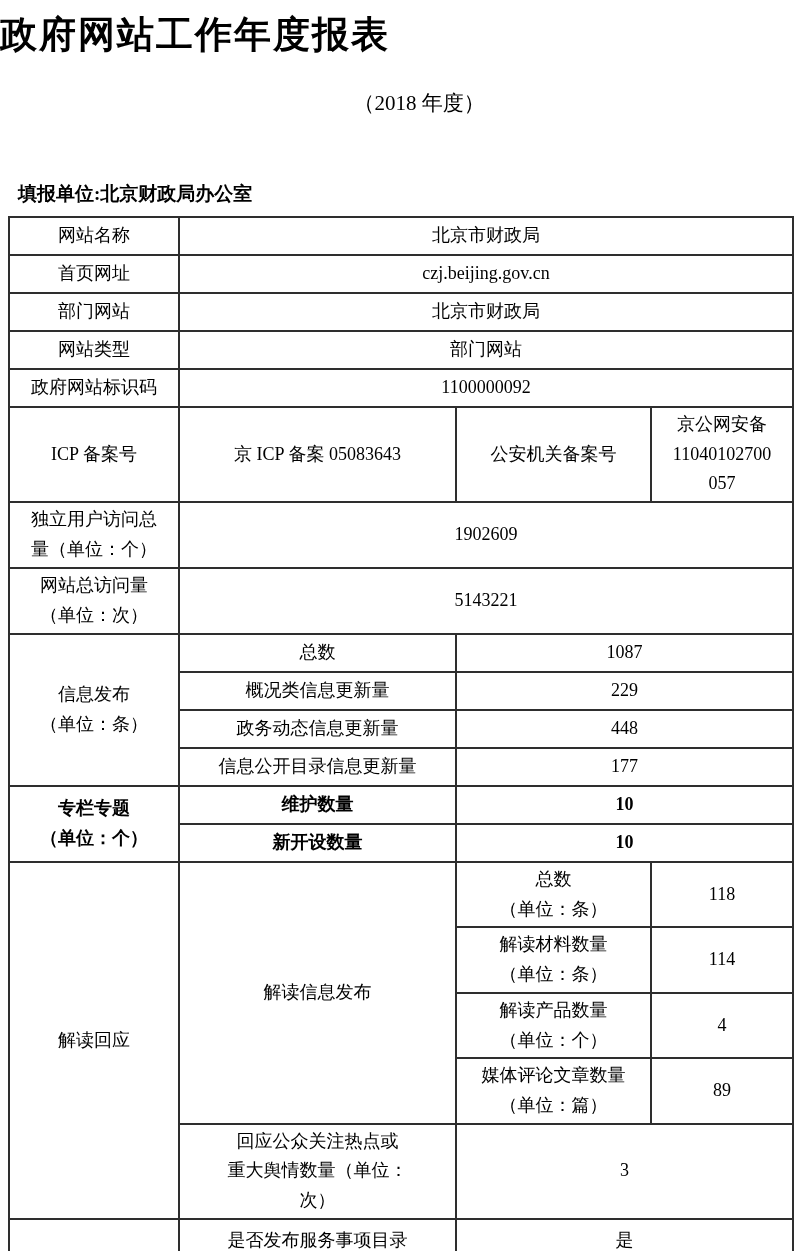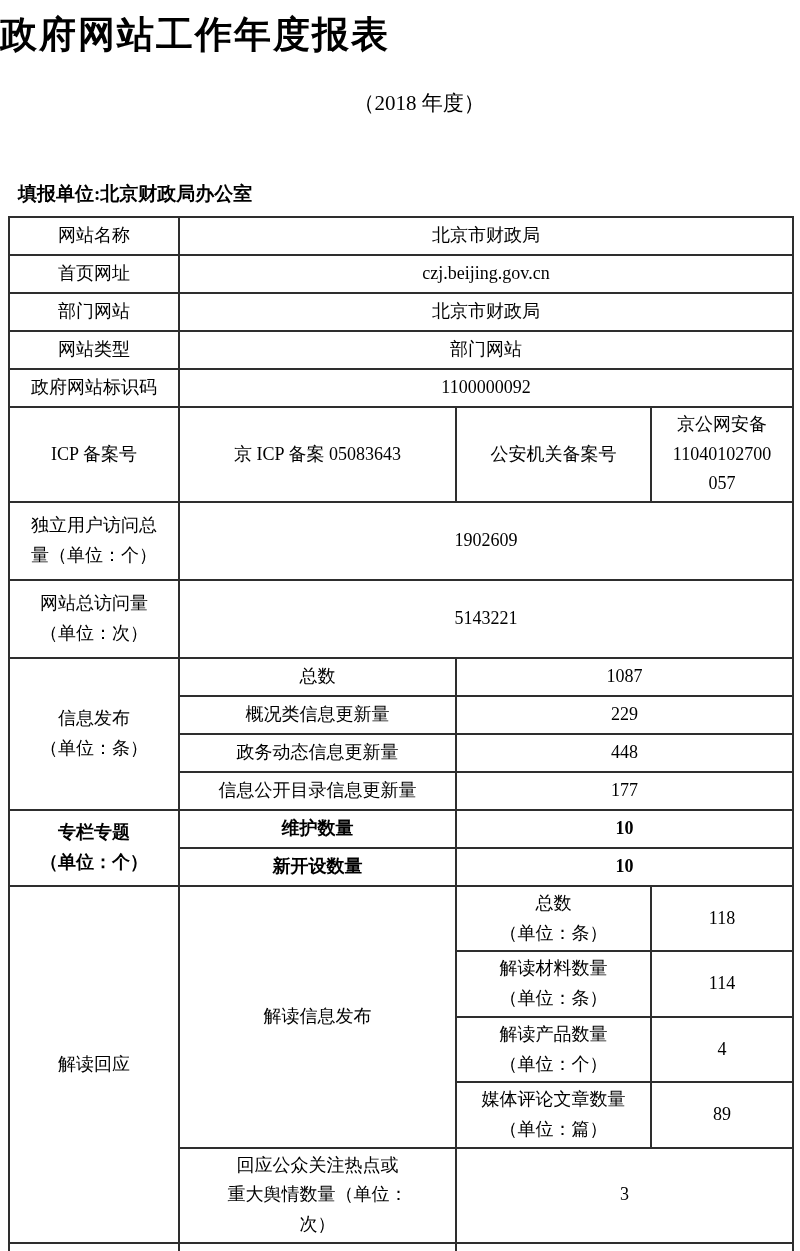--- a/index.html
+++ b/index.html
@@ -46,21 +46,21 @@
     text-align: center;
     vertical-align: middle;
     font-size: 18px;
     line-height: 1.65;
     padding: 2px 9px;
     overflow: hidden;
   }
   .ml { white-space: pre-line; }
   tr.r-basic  { height: 38px; }
   tr.r-icp    { height: 90px; }
-  tr.r-visit  { height: 78px; }
+  tr.r-visit  { height: 66px; }
   tr.r-info   { height: 38px; }
   tr.r-col    { height: 38px; font-weight: bold; }
   tr.r-interp { height: 60px; }
   tr.r-resp   { height: 88px; }
   tr.r-svc    { height: 45px; }
 </style>
 </head>
 <body>
 
 <div class="doc">

